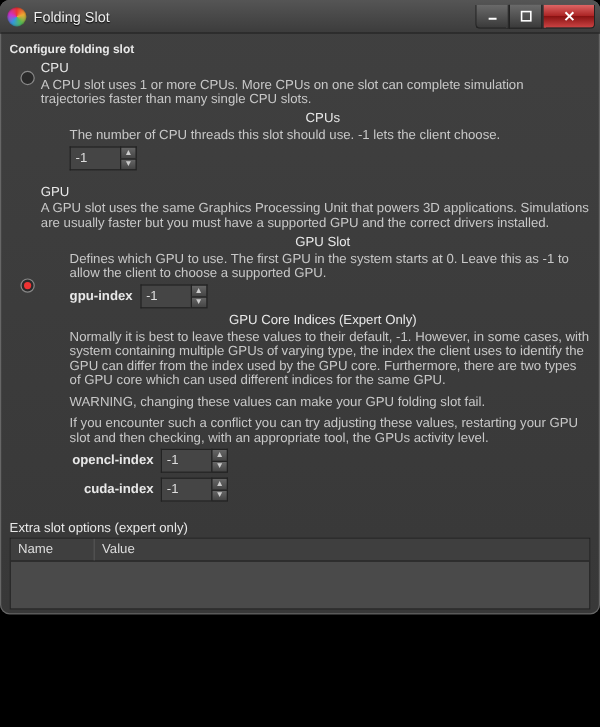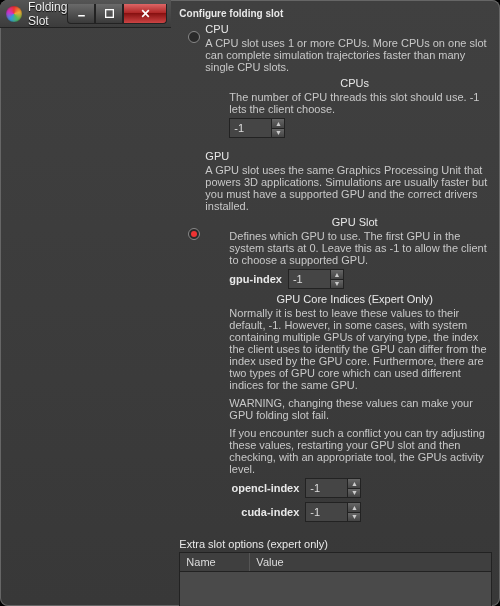--- a/index.html
+++ b/index.html
@@ -5,22 +5,22 @@
   * { box-sizing: border-box; }
   html, body { margin:0; padding:0; }
   body {
     width:500px; height:606px;
     font-family: "Segoe UI", Tahoma, sans-serif;
     font-size:11px;
     background:#000;
     overflow:hidden;
   }
   .win {
-    width:500px; height:606px;
-    display:flex; 
+    width:500px; height:512px;
+    display:flex; flex-direction:column;
     background: linear-gradient(#404040,#383838);
     border-radius:8px;
     box-shadow: inset 0 0 0 1px #666, 0 0 0 1px #000;
     overflow:hidden;
   }
   
   .tbar {
     height:28px; flex:0 0 28px;
     background: linear-gradient(#555,#3c3c3c);
     display:flex; align-items:center;

